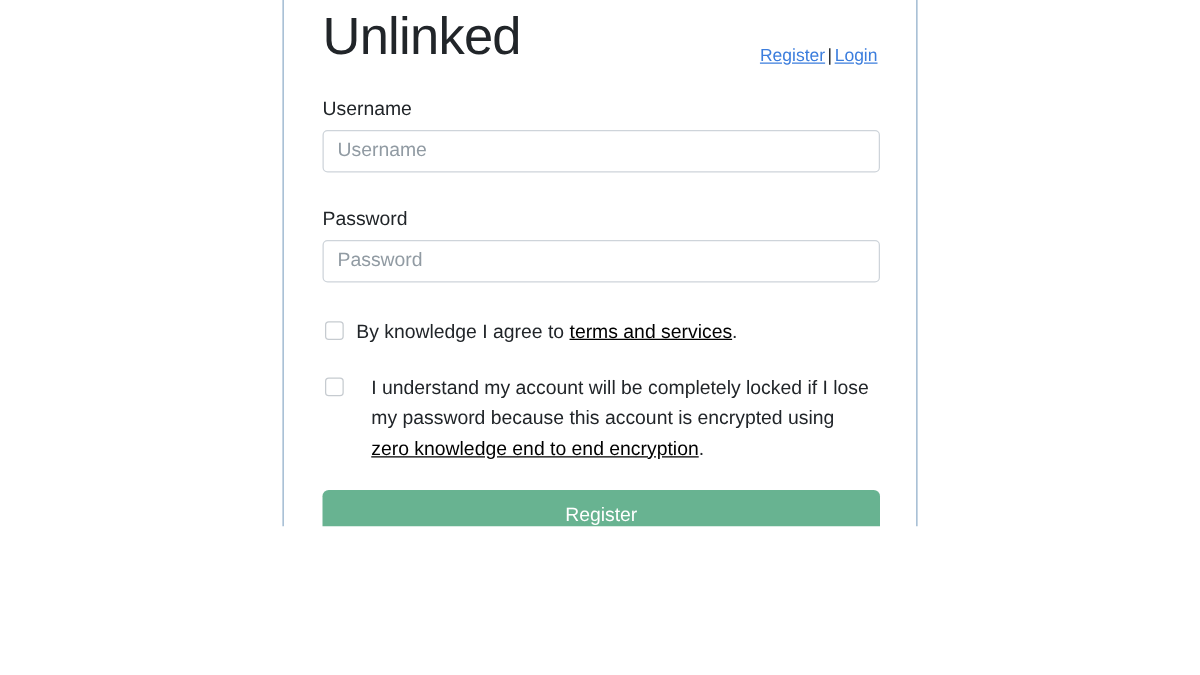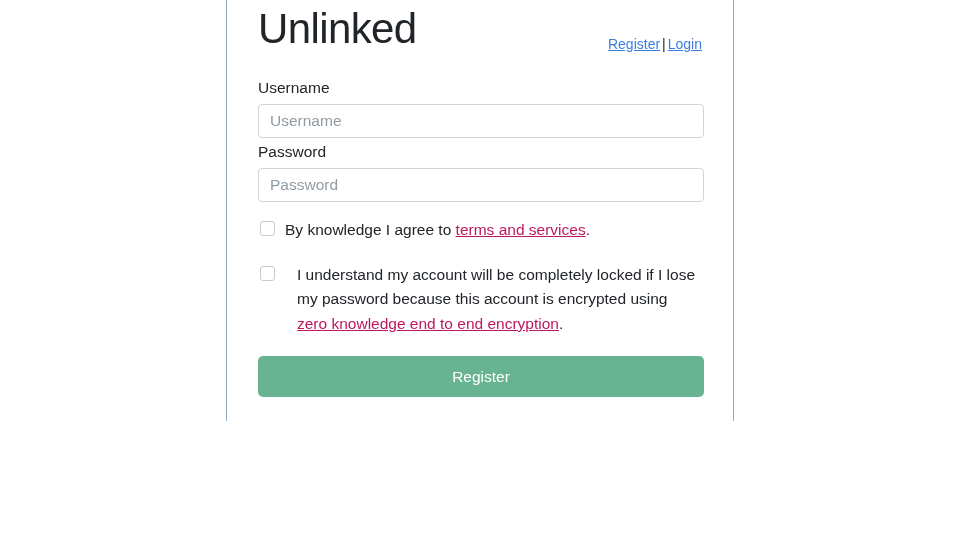--- a/index.html
+++ b/index.html
@@ -55,21 +55,21 @@
   .nav-links a {
     color: #3b7ddd;
     text-decoration: underline;
     text-underline-offset: 1px;
   }
   .nav-sep {
     color: #212529;
     padding: 0 2px;
   }
   .field-group {
-    margin-bottom: 4px;
+    margin-bottom: 28px;
   }
   .field-label {
     display: block;
     font-size: 15.5px;
     color: #212529;
     margin-bottom: 6px;
     line-height: 1.3;
   }
   .text-input {
     display: block;
@@ -107,21 +107,21 @@
     outline: none;
     cursor: pointer;
   }
   .check-text {
     font-size: 15.5px;
     line-height: 24.5px;
     color: #212529;
     max-width: 402px;
   }
   .check-text a {
-    color: #be185d;
+    color: #000000;
     text-decoration: underline;
     text-underline-offset: 1px;
   }
   .submit-button {
     display: block;
     width: 446px;
     height: 41px;
     margin-top: 20px;
     border: none;
     border-radius: 5px;

